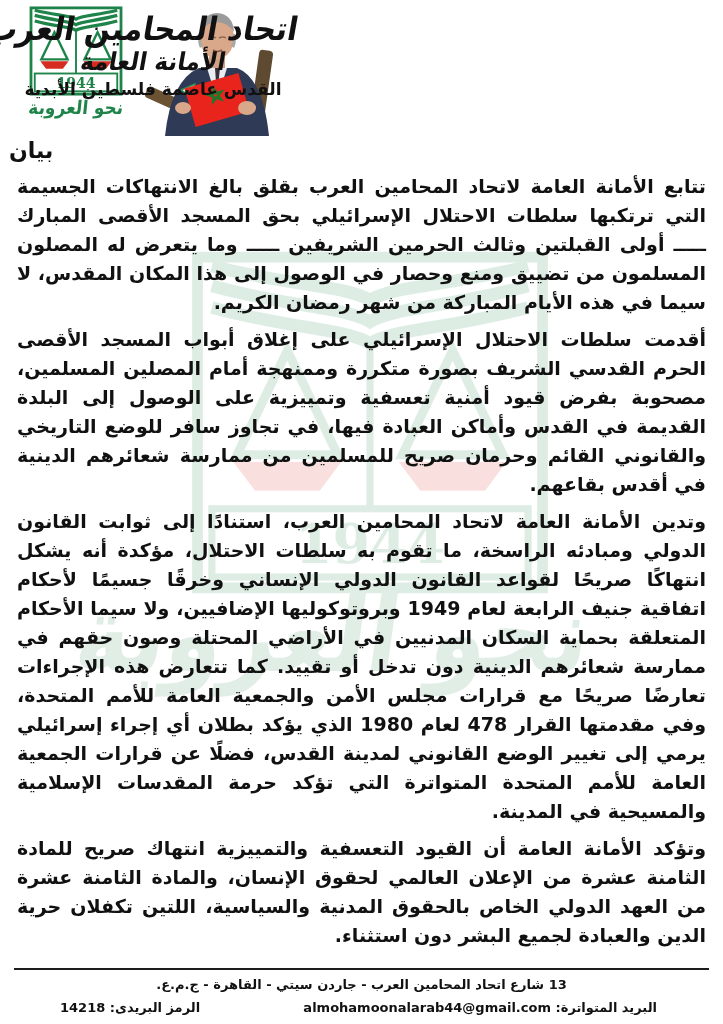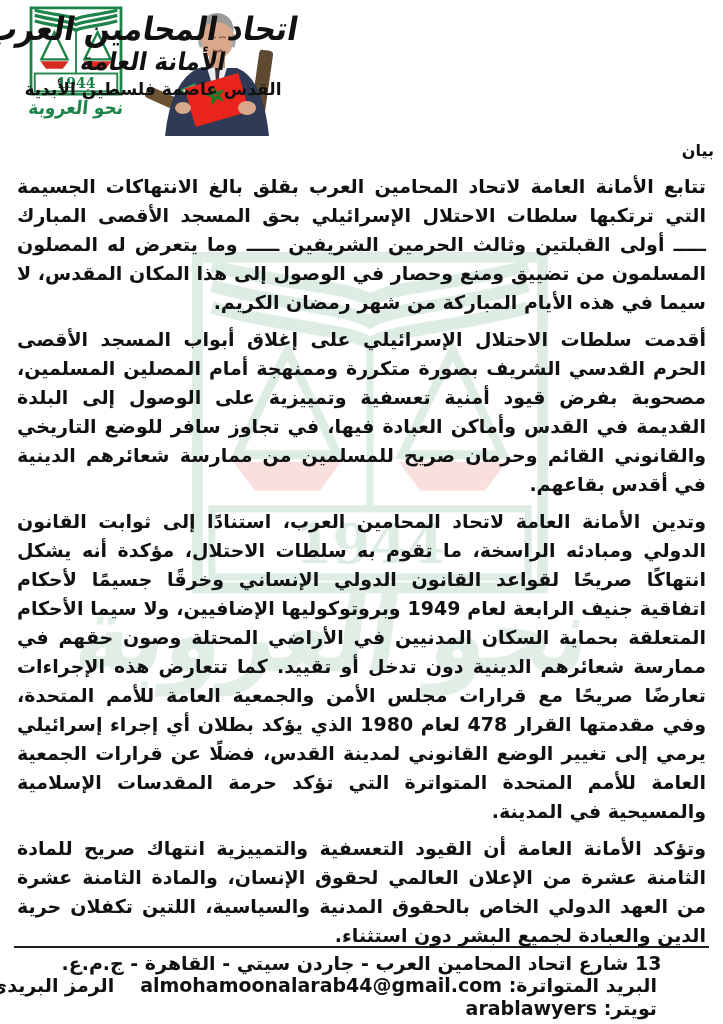--- a/index.html
+++ b/index.html
@@ -47,28 +47,28 @@
   .motto{font-size:17px;font-weight:bold;margin-top:4px;}
   
   .content{
     position:relative;z-index:1;
     padding:0 9px;
     text-align:justify;
     font-size:19px;font-weight:bold;
     line-height:29px;
   }
   .content h1{
-    font-size:16px;font-weight:bold;text-align:right;
+    font-size:22px;font-weight:bold;text-align:left;
     margin:0 0 1px 0;line-height:26px;
   }
   .content p{margin:8px;text-align:justify;text-justify:inter-word;}
   
   .ftr{
     position:absolute;bottom:5px;left:0;right:0;z-index:2;
-    font-size:19px;font-weight:bold;line-height:22.5px;
+    font-size:13px;font-weight:bold;line-height:22.5px;
     text-align:center;
   }
   .ftr .rule{border-top:2px solid #1c1c1c;margin:0 14px 4px 14px;height:0;}
   .f-row{display:flex;justify-content:center;gap:26px;direction:rtl;}
   .f-row.split{justify-content:space-between;padding:0 66px 0 60px;}
   .f-seg{white-space:nowrap;}
 </style>
 </head>
 <body>
 
@@ -174,21 +174,17 @@
         <span>البريد المتواترة:</span>
         <span>almohamoonalarab44@gmail.com</span>
       </span>
       <span class="f-seg">
         <span>الرمز البريدى:</span>
         <span>14218</span>
       </span>
     </div>
 
     <div class="f-row split">
-      <span class="f-seg">
-        <span>تويتر:</span>
-        <span>arablawyers</span>
-      </span>
     </div>
 
   </div>
 
 </div>
 
 </body></html>

